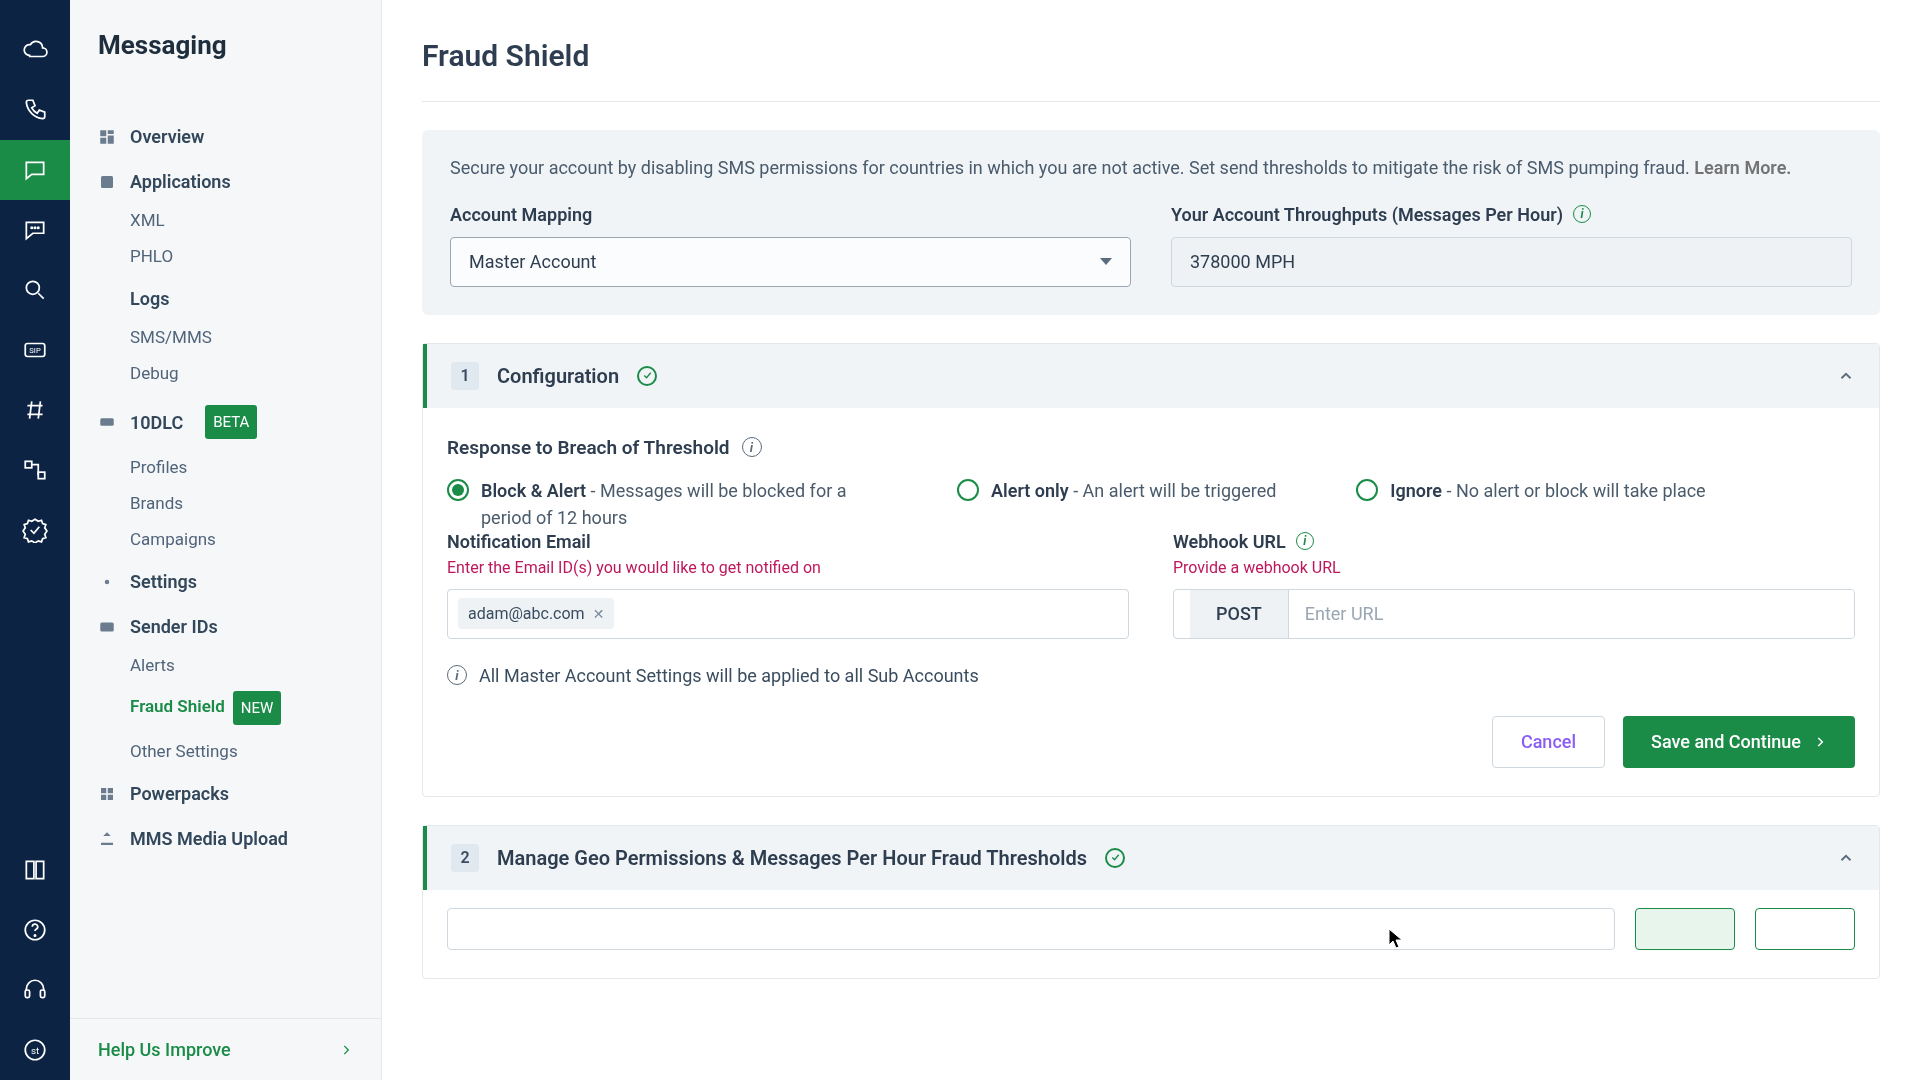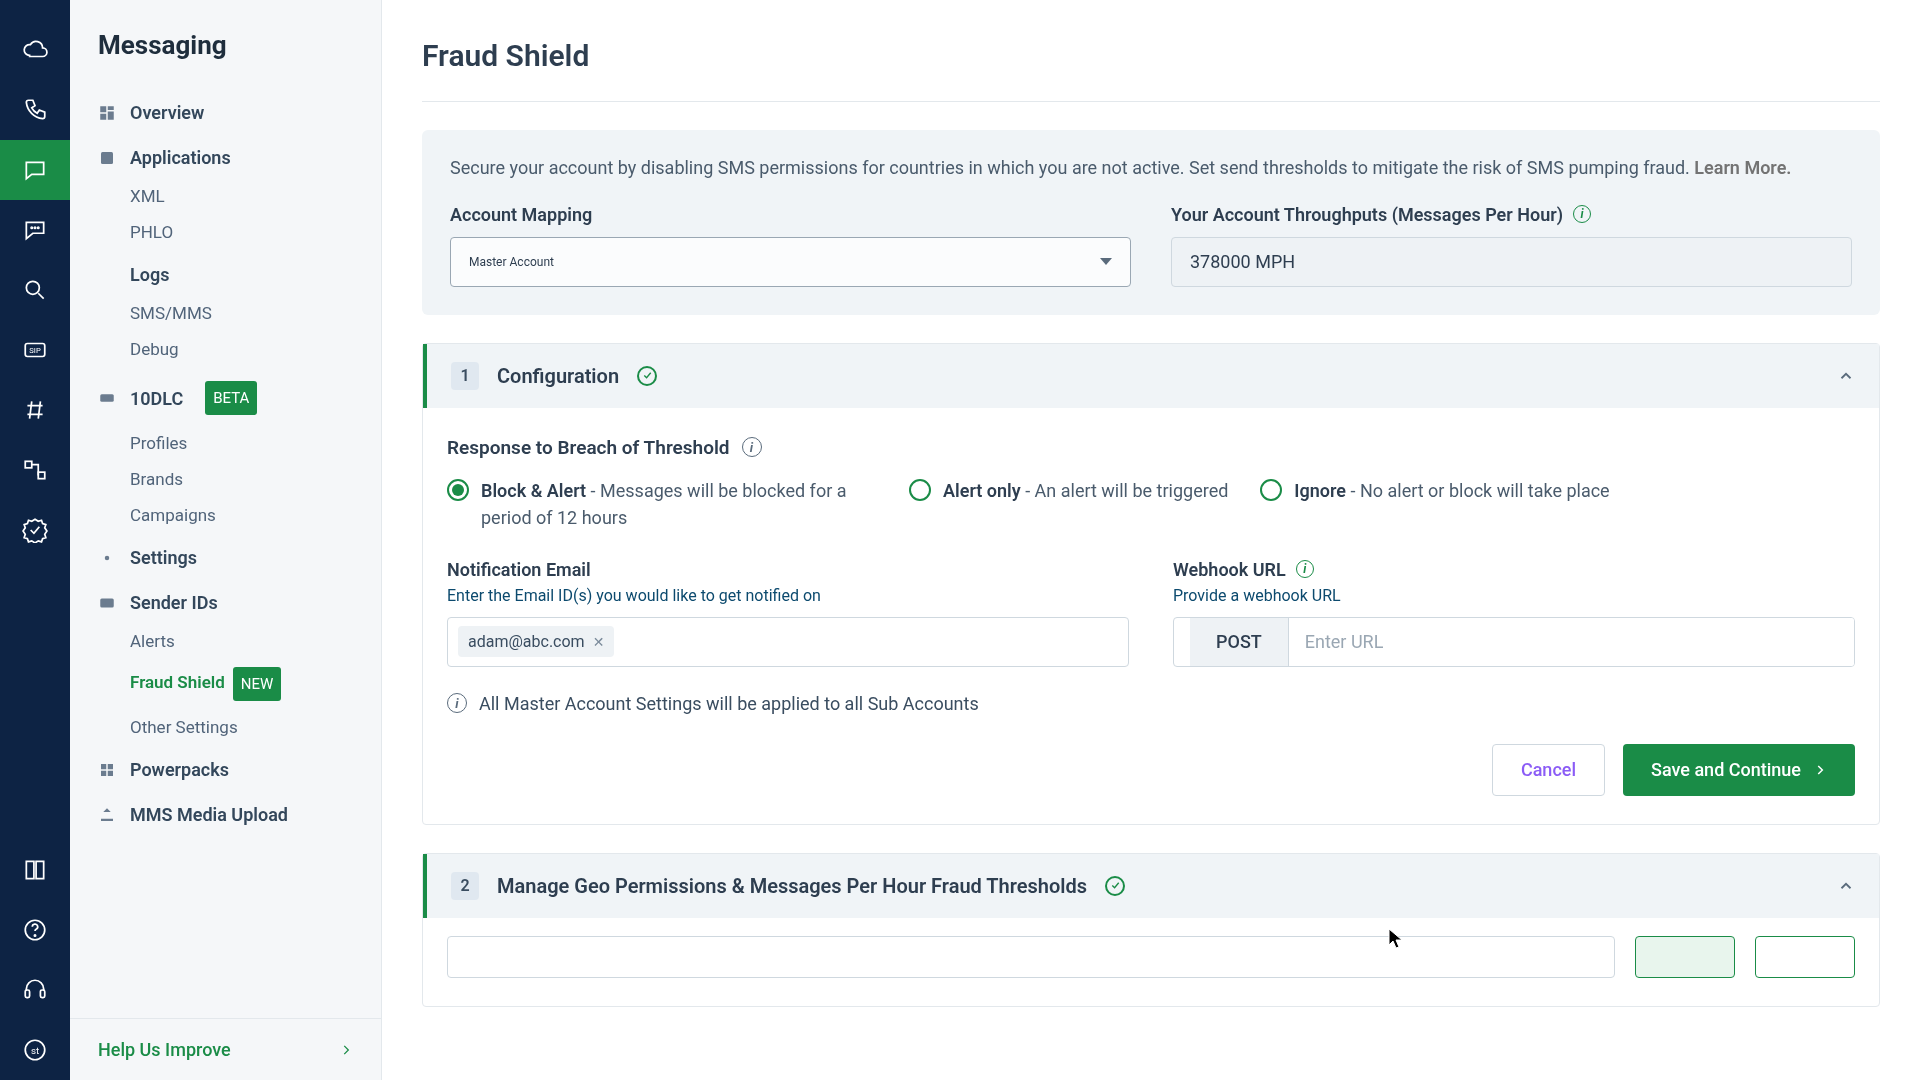--- a/index.html
+++ b/index.html
@@ -6,21 +6,21 @@
 body { display: flex; width: 1920px; height: 1080px; background: #fff; overflow: hidden; }
 
 
 .icon-rail { width: 70px; background: #0d2344; display: flex; flex-direction: column; align-items: center; padding-top: 20px; }
 .icon-rail .rail-item { width: 70px; height: 60px; display: flex; align-items: center; justify-content: center; color: #fff; cursor: pointer; }
 .icon-rail .rail-item.active { background: #1a8c47; }
 .icon-rail .rail-spacer { flex: 1; }
 .icon-rail svg { width: 26px; height: 26px; fill: none; stroke: #fff; stroke-width: 1.6; }
 
 
-.sidebar { width: 312px; background: #f5f7f9; border-right: 1px solid #e3e8ec; display: flex; flex-direction: column; }
+.sidebar { width: 312px; background: #f5f7f9; border-right: 1px solid #e3e8ec; display: flex; flex-direction: column; gap: 24px; }
 .sidebar-title { font-size: 26px; font-weight: 700; color: #1f2e3d; padding: 30px 28px 28px; }
 .sidebar-nav { flex: 1; overflow-y: auto; }
 .nav-group-header { display: flex; align-items: center; gap: 14px; padding: 14px 28px 10px; color: #33475b; font-size: 18px; font-weight: 600; cursor: pointer; }
 .nav-group-header .gicon { width: 18px; height: 18px; color: #6b7c8f; display: inline-flex; align-items: center; justify-content: center; }
 .nav-group-header .gicon svg { width: 18px; height: 18px; fill: #6b7c8f; }
 .nav-sub { padding: 8px 0 8px 60px; color: #51647a; font-size: 17px; cursor: pointer; }
 .nav-sub.active { color: #1a8c47; font-weight: 600; }
 .badge-pill { display: inline-block; background: #1a8c47; color: #fff; font-size: 15px; font-weight: 400; padding: 8px 8px; border-radius: 3px; margin-left: 8px; vertical-align: middle; }
 .help-row { border-top: 1px solid #e3e8ec; padding: 20px 28px; display: flex; align-items: center; justify-content: space-between; color: #1a8c47; font-size: 18px; font-weight: 500; cursor: pointer; }
 .help-row svg { width: 14px; height: 14px; stroke: #1a8c47; stroke-width: 2.2; fill: none; }
@@ -29,48 +29,48 @@
 .main { flex: 1; overflow-y: auto; padding: 0 40px 40px; }
 .page-title { font-size: 30px; font-weight: 600; color: #2e3e50; padding: 38px 0 28px; border-bottom: 1px solid #e3e8ec; }
 
 .intro-card { background: #f0f4f7; border-radius: 6px; padding: 24px 28px 28px; margin-top: 28px; }
 .intro-text { color: #4a5b6c; font-size: 18px; line-height: 1.55; }
 .intro-text a { color: #737373; font-weight: 600; text-decoration: none; }
 .intro-fields { display: flex; gap: 40px; margin-top: 22px; }
 .intro-col { flex: 1; }
 .field-label { color: #2e3e50; font-size: 18px; font-weight: 600; display: flex; align-items: center; gap: 10px; }
 .info-dot { width: 18px; height: 18px; border: 1.5px solid #1a8c47; border-radius: 50%; display: inline-flex; align-items: center; justify-content: center; color: #1a8c47; font-size: 12px; font-weight: 700; font-style: italic; }
-.select-box { margin-top: 12px; border: 1px solid #9aa7b3; border-radius: 4px; background: #fbfcfd; height: 50px; display: flex; align-items: center; justify-content: space-between; padding: 0 18px; color: #2e3e50; font-size: 12px; cursor: pointer; }
+.select-box { margin-top: 12px; border: 1px solid #9aa7b3; border-radius: 4px; background: #fbfcfd; height: 50px; display: flex; align-items: center; justify-content: space-between; padding: 0 18px; color: #2e3e50; font-size: 18px; cursor: pointer; }
 .select-box .caret { width: 0; height: 0; border-left: 6px solid transparent; border-right: 6px solid transparent; border-top: 7px solid #5a6b7c; }
 .readonly-box { margin-top: 12px; border: 1px solid #cfd8df; border-radius: 4px; background: #eef2f5; height: 50px; display: flex; align-items: center; padding: 0 18px; color: #2e3e50; font-size: 18px; }
 
 
 .section { margin-top: 28px; border: 1px solid #e3e8ec; border-radius: 4px; }
 .section-header { background: #f0f4f7; border-left: 4px solid #1a8c47; padding: 18px 24px; display: flex; align-items: center; gap: 18px; cursor: pointer; }
 .step-num { background: #e0e8f0; color: #3a4d60; width: 28px; height: 28px; border-radius: 4px; display: flex; align-items: center; justify-content: center; font-weight: 600; font-size: 16px; }
 .section-title { color: #2e3e50; font-size: 20px; font-weight: 600; }
 .check-badge { width: 20px; height: 20px; border: 2px solid #1a8c47; border-radius: 50%; display: inline-flex; align-items: center; justify-content: center; }
 .check-badge svg { width: 11px; height: 11px; stroke: #1a8c47; stroke-width: 3; fill: none; }
 .section-header .spacer { flex: 1; }
 .chevron { width: 18px; height: 18px; }
 .chevron svg { width: 18px; height: 18px; stroke: #5a6b7c; stroke-width: 2.4; fill: none; }
 
 .section-body { padding: 28px 24px; }
 .sub-label { color: #2e3e50; font-size: 19px; font-weight: 600; display: flex; align-items: center; gap: 12px; margin-bottom: 18px; }
 
-.radio-row { display: flex; gap: 32px; margin-bottom: 28px; }
+.radio-row { display: flex; gap: 80px; }
 .radio-opt { display: flex; align-items: flex-start; gap: 12px; max-width: 430px; cursor: pointer; }
 .radio-circle { width: 22px; height: 22px; border: 2px solid #1a8c47; border-radius: 50%; flex-shrink: 0; display: flex; align-items: center; justify-content: center; margin-top: 2px; }
 .radio-circle.selected::after { content: ""; width: 12px; height: 12px; background: #1a8c47; border-radius: 50%; }
 .radio-text { font-size: 18px; color: #4a5b6c; line-height: 1.5; }
 .radio-text b { color: #2e3e50; font-weight: 600; }
 
 .two-col { display: flex; gap: 44px; }
 .col { flex: 1; }
-.hint { color: #0c4a6e; font-size: 16px; margin-top: 6px; }
+.hint { color: #be185d; font-size: 16px; margin-top: 6px; }
 .tag-input { margin-top: 12px; border: 1px solid #cfd8df; border-radius: 4px; min-height: 50px; padding: 8px 10px; display: flex; align-items: center; flex-wrap: wrap; gap: 8px; }
 .tag { background: #eef2f5; border-radius: 4px; padding: 6px 10px; display: flex; align-items: center; gap: 8px; color: #3a4d60; font-size: 16px; }
 .tag .x { color: #7a8a9a; cursor: pointer; font-size: 14px; }
 .url-row { margin-top: 12px; display: flex; border: 1px solid #cfd8df; border-radius: 4px; height: 50px; overflow: hidden; }
 .url-method { background: #eef2f5; padding: 0 26px; display: flex; align-items: center; color: #2e3e50; font-size: 18px; font-weight: 500; border-right: 1px solid #cfd8df; margin-left: 16px; }
 .url-input { flex: 1; border: none; outline: none; padding: 0 16px; font-size: 18px; color: #2e3e50; }
 .url-input::placeholder { color: #9aa7b3; }
 
 .apply-note { margin-top: 26px; display: flex; align-items: center; gap: 12px; color: #3a4d60; font-size: 18px; }
 .info-outline { width: 20px; height: 20px; border: 1.6px solid #5a6b7c; border-radius: 50%; display: inline-flex; align-items: center; justify-content: center; color: #5a6b7c; font-size: 13px; font-weight: 700; font-style: italic; }

